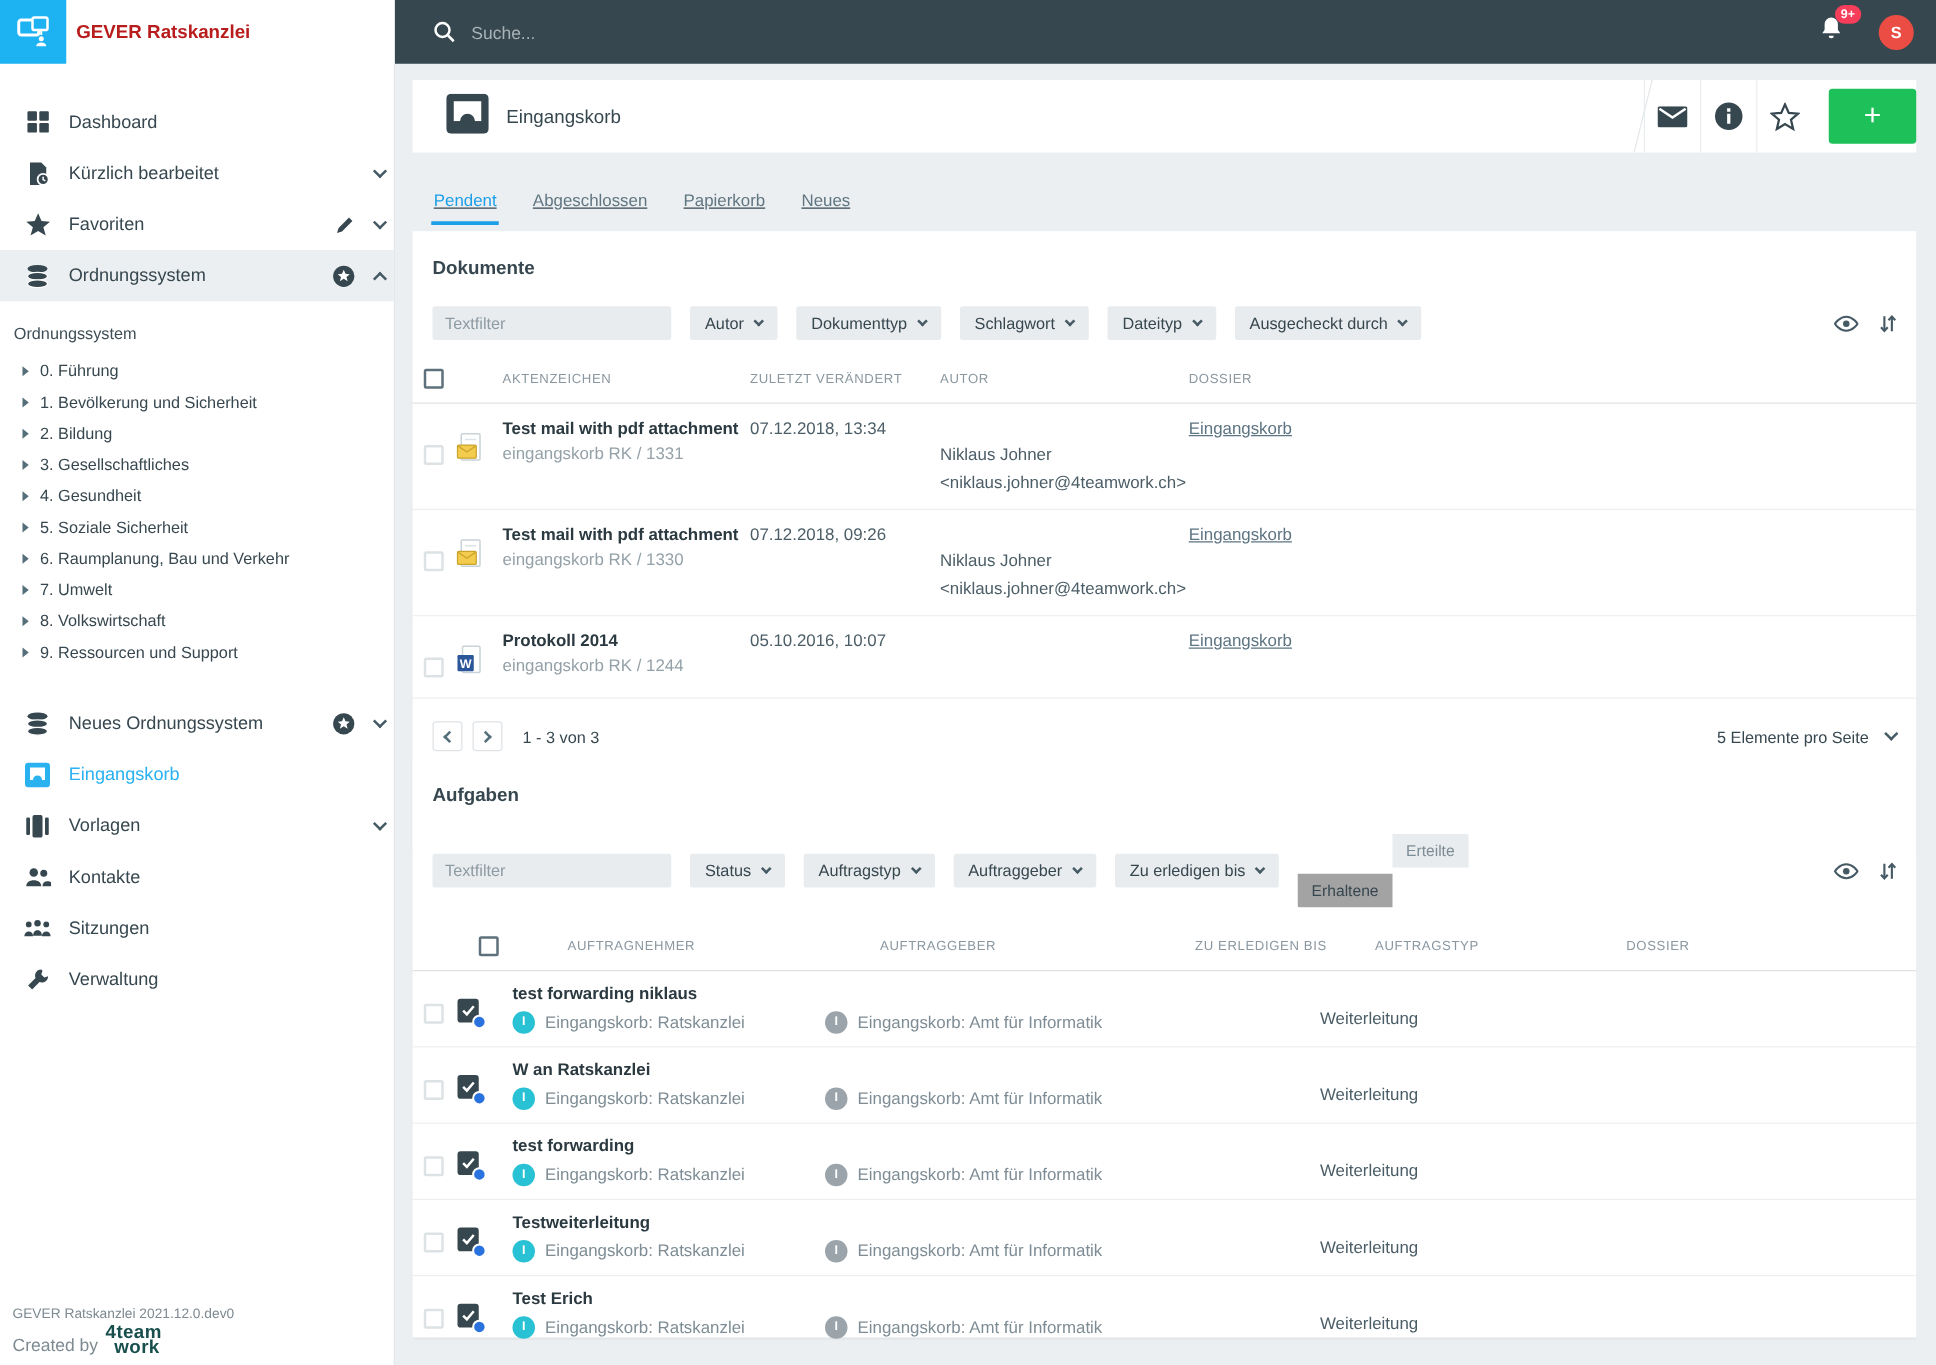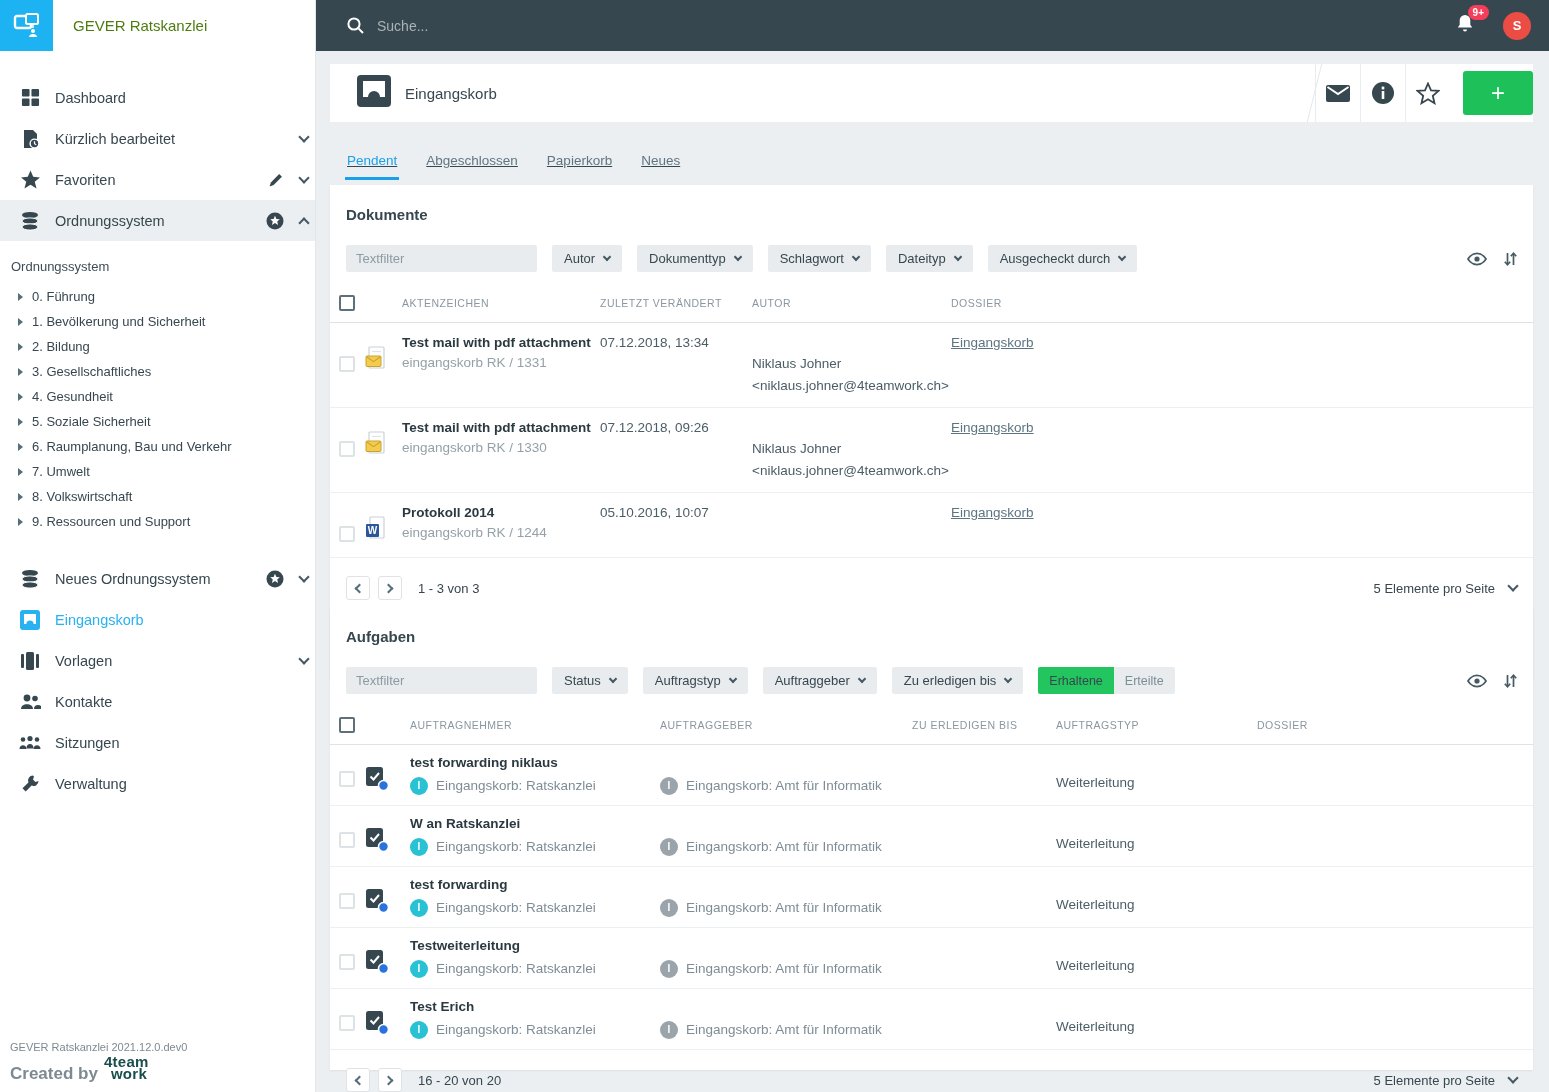--- a/index.html
+++ b/index.html
@@ -3,40 +3,40 @@
 <meta charset="utf-8">
 <style>
   * { margin:0; padding:0; box-sizing:border-box; }
   html,body { width:1549px; height:1092px; }
   body { font-family:"Liberation Sans", sans-serif; background:#eceff1; position:relative; overflow:hidden; color:#37474f; }
 
   
   .sidebar { position:absolute; left:0; top:0; width:316px; height:1092px; background:#fff; border-right:1px solid #e3e7e9; z-index:5; }
   .logo-row { height:51px; display:flex; align-items:center; background:#fff; }
   .logo-box { width:53px; height:51px; background:#1db2f2; display:flex; align-items:center; justify-content:center; flex:none; }
-  .logo-title { font-size:15px; font-weight:400; color:#4d7c0f; margin-left:20px; }
+  .logo-title { font-size:15px; font-weight:700; color:#b91c1c; margin-left:8px; }
   .nav { padding-top:26px; }
   .nav-item { height:41px; display:flex; align-items:center; padding:0 7px 0 18px; cursor:pointer; }
   .nav-item.active { background:#eceff1; }
   .nav-icon { width:24px; height:24px; margin-right:13px; display:flex; align-items:center; justify-content:center; flex:none; }
   .nav-label { font-size:14.5px; font-weight:500; color:#37474f; flex:1; white-space:nowrap; }
   .nav-label.blue { color:#29b1f0; }
   .nav-trail { display:flex; align-items:center; gap:16px; }
   .chev { width:8px; height:8px; border-right:2px solid #455a64; border-bottom:2px solid #455a64; display:inline-block; }
   .chev.down { transform:rotate(45deg); margin-top:-4px; }
   .chev.up { transform:rotate(-135deg); margin-top:4px; }
   .tree { padding:16px 0 10px 0; }
   .tree-heading { font-size:13px; color:#3e4d56; padding:2px 0 10px 11px; }
   .tree-item { font-size:13px; color:#37474f; padding:5px 0 5px 18px; display:flex; align-items:center; cursor:pointer; }
   .tri { width:0; height:0; border-left:5px solid #546e7a; border-top:4px solid transparent; border-bottom:4px solid transparent; margin-right:9px; flex:none; }
   .nav.lower { padding-top:14px; }
   .side-footer { position:absolute; left:10px; bottom:8px; }
   .side-footer .ver { font-size:11px; color:#7d8a91; margin-bottom:3px; }
   .created { display:flex; align-items:flex-start; }
-  .created-label { font-size:17px; color:#7d8a91; margin-top:8px;font-weight:bold; }
+  .created-label { font-size:14px; color:#7d8a91; margin-top:8px; }
   .tw-logo { margin-left:6px; color:#184f4d; font-weight:700; font-size:15px; line-height:12px; letter-spacing:.3px; }
   .tw-logo div:last-child { padding-left:7px; }
 
   
   .topbar { position:absolute; left:316px; right:0; top:0; height:51px; background:#37474f; display:flex; align-items:center; }
   .search-wrap { display:flex; align-items:center; margin-left:30px; flex:1; }
   .search-input { background:transparent; border:none; outline:none; color:#eceff1; font-size:14px; margin-left:12px; width:500px; font-family:"Liberation Sans",sans-serif; }
   .search-input::placeholder { color:#a9b2b7; }
   .bell-wrap { position:relative; margin-right:28px; cursor:pointer; }
   .badge { position:absolute; top:-8px; right:-14px; background:#f63e5a; color:#fff; font-size:10px; font-weight:700; padding:2px 5px; border-radius:9px; }
@@ -61,28 +61,28 @@
   .card.tasks { top:556px; height:463px; }
   .card-heading { font-size:15px; font-weight:700; color:#37474f; padding:21px 16px 0 16px; }
 
   .filter-row { display:flex; align-items:center; padding:22px 16px 0 16px; }
   .textfilter { width:191px; height:27px; background:#e9ecee; border:none; border-radius:2px; padding:0 10px; font-size:13px; color:#37474f; outline:none; font-family:"Liberation Sans",sans-serif; }
   .textfilter::placeholder { color:#8d9ba3; }
   .chip { display:flex; align-items:center; gap:9px; background:#e9ecee; border-radius:2px; height:27px; padding:0 12px; margin-left:15px; font-size:13px; color:#37474f; cursor:pointer; white-space:nowrap; }
   .chip .chev { width:6px; height:6px; border-color:#455a64; }
   .seg { display:flex; margin-left:15px; border-radius:2px; overflow:hidden; }
   .seg-btn { height:27px; display:flex; align-items:center; padding:0 11px; font-size:12.5px; cursor:pointer; }
-  .seg-btn.on { background:#22c55e; color:#37474f; }
+  .seg-btn.on { background:#a3a3a3; color:#37474f;margin-top:32px; }
   .seg-btn.off { background:#e9ecee; color:#7d8d96; }
   .fr-spacer { flex:1; }
   .icon-btn { margin-left:16px; cursor:pointer; display:flex; align-items:center; }
 
   .thead { display:grid; align-items:center; border-bottom:1px solid #dfe3e6; height:39px; margin-top:12px; }
   .thead.docs-grid, .trow.docs-grid { grid-template-columns:34px 38px 198px 152px 199px 1fr; }
-  .thead.tasks-grid, .trow.tasks-grid { grid-template-columns:34px 46px 250px 252px 144px 201px 1fr; }
+  .thead.tasks-grid, .trow.tasks-grid { grid-template-columns:34px 46px 250px 252px 144px 201px 1fr;padding-left:44px; }
   .th { font-size:10.5px; font-weight:500; color:#8a97a0; letter-spacing:.5px; }
   .cb { width:16px; height:16px; border:2px solid #5d707b; border-radius:2px; margin-left:9px; cursor:pointer; }
   .cb.light { border-color:#dde2e5; }
   .trow { display:grid; border-bottom:1px solid #edf0f2; }
   .trow.docs-grid { padding:10px 0; }
   .trow.tasks-grid { padding:8px 0; min-height:58px; }
   .row-title { font-size:13.5px; font-weight:700; color:#2b3940; line-height:20px; }
   .row-sub { font-size:13.5px; color:#94a1a8; line-height:20px; }
   .cell-2nd { font-size:13.5px; color:#4b5d66; line-height:20px; }
   .cell-author div { font-size:13.5px; color:#4b5d66; line-height:22px; }

